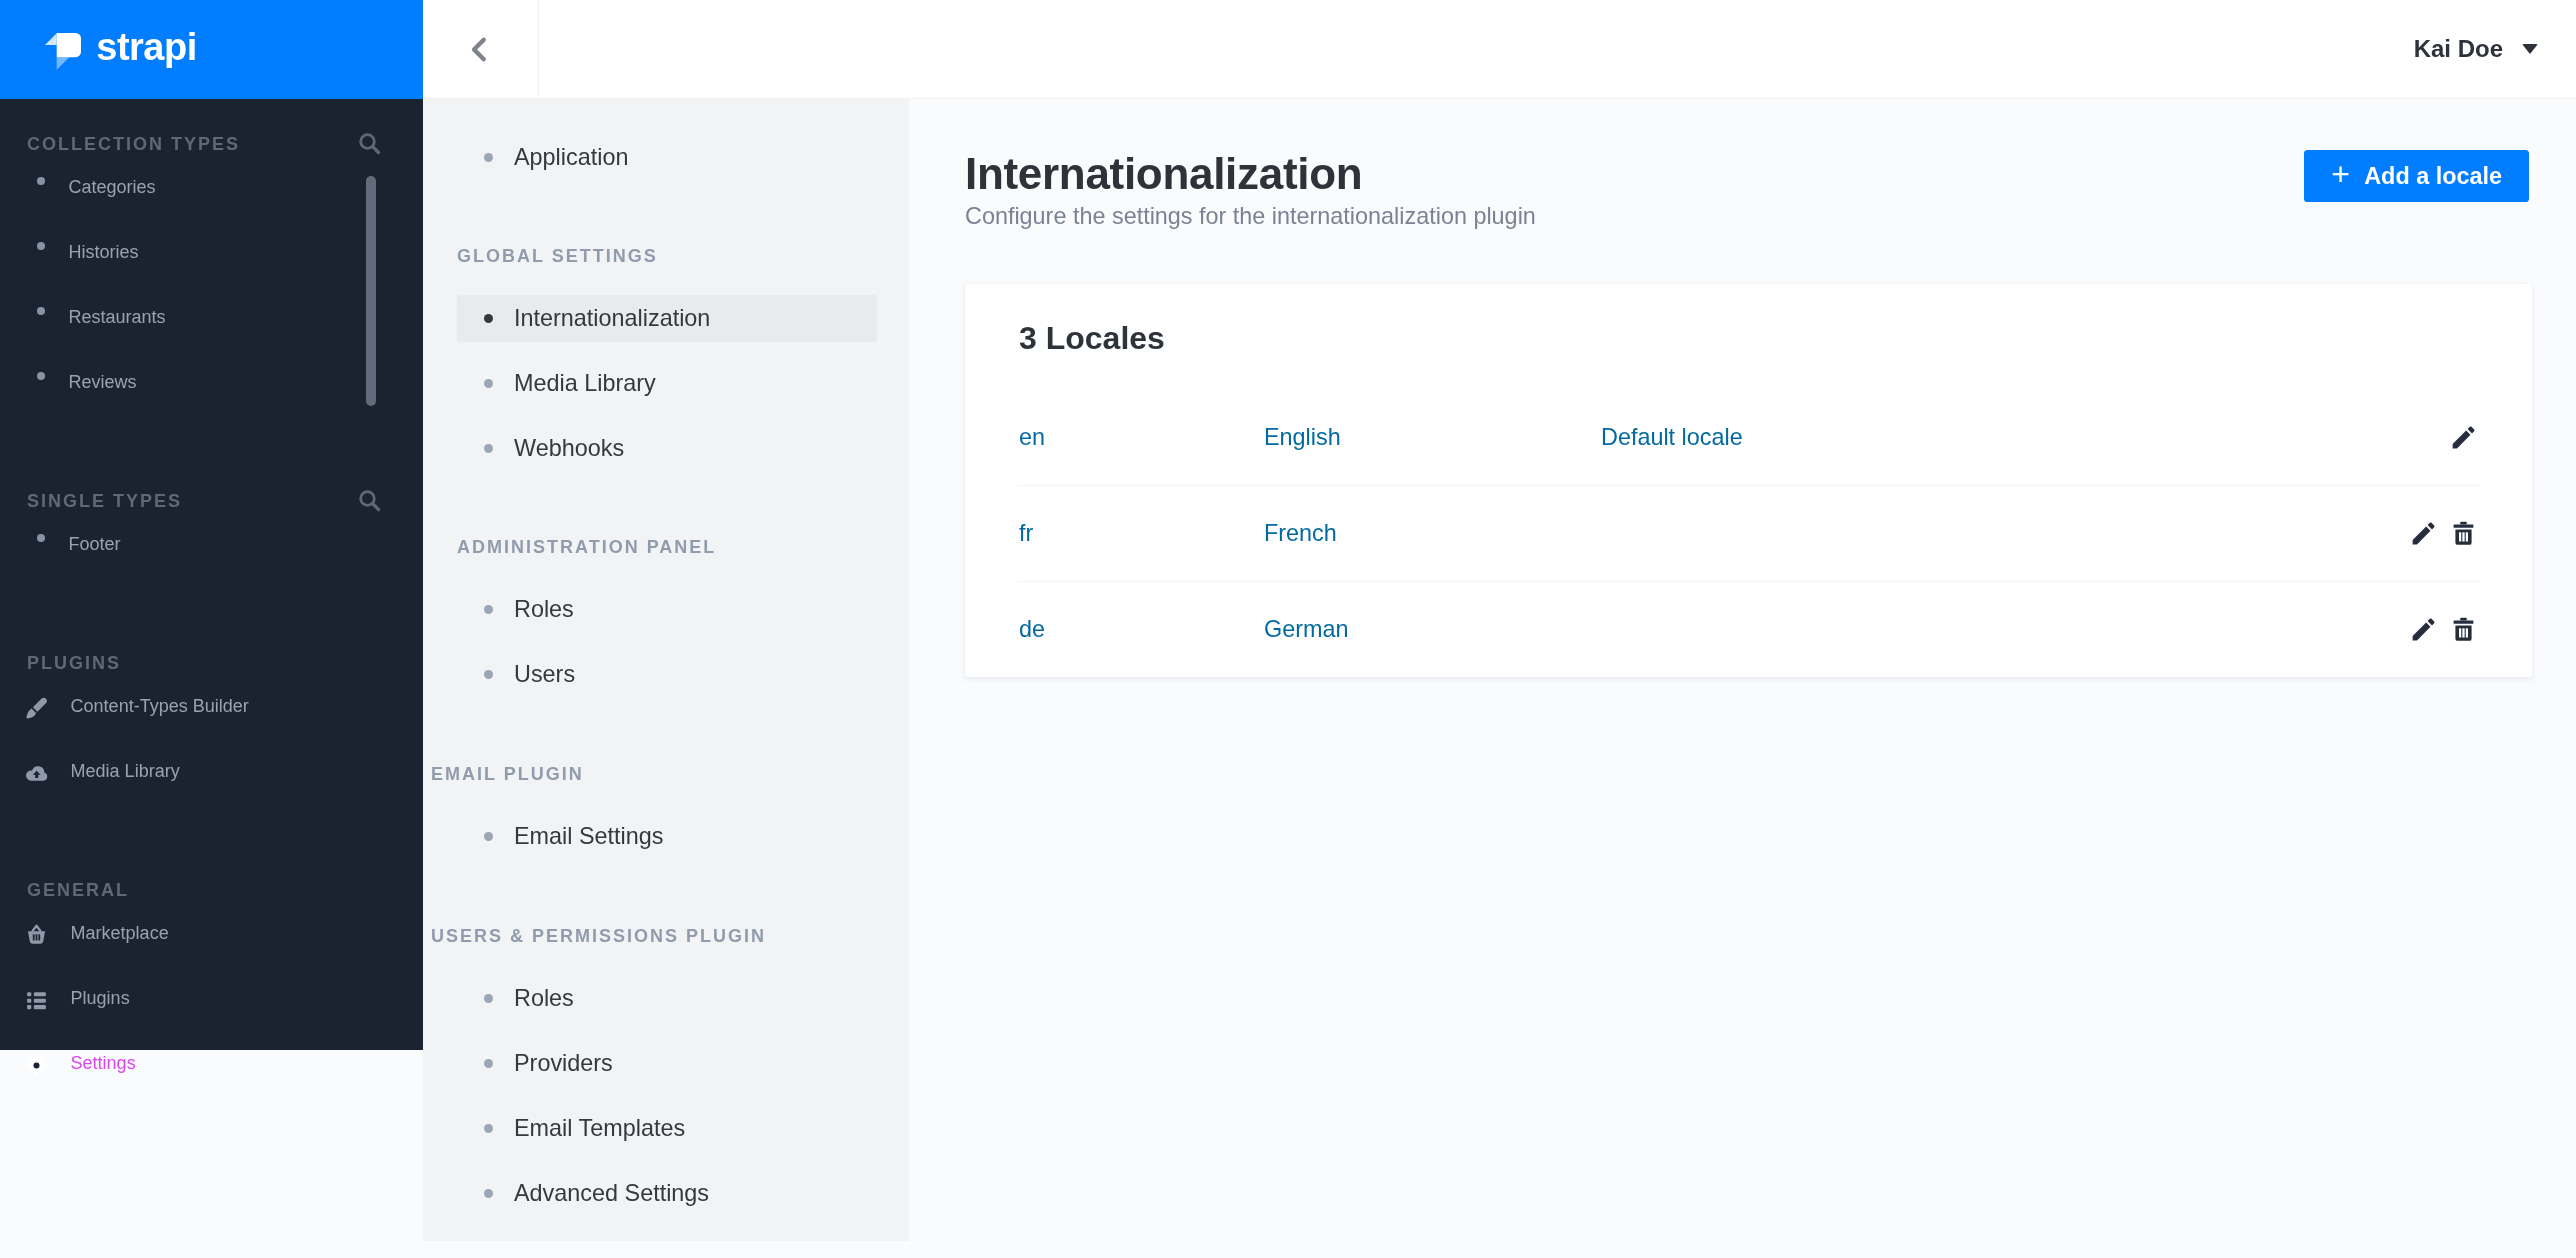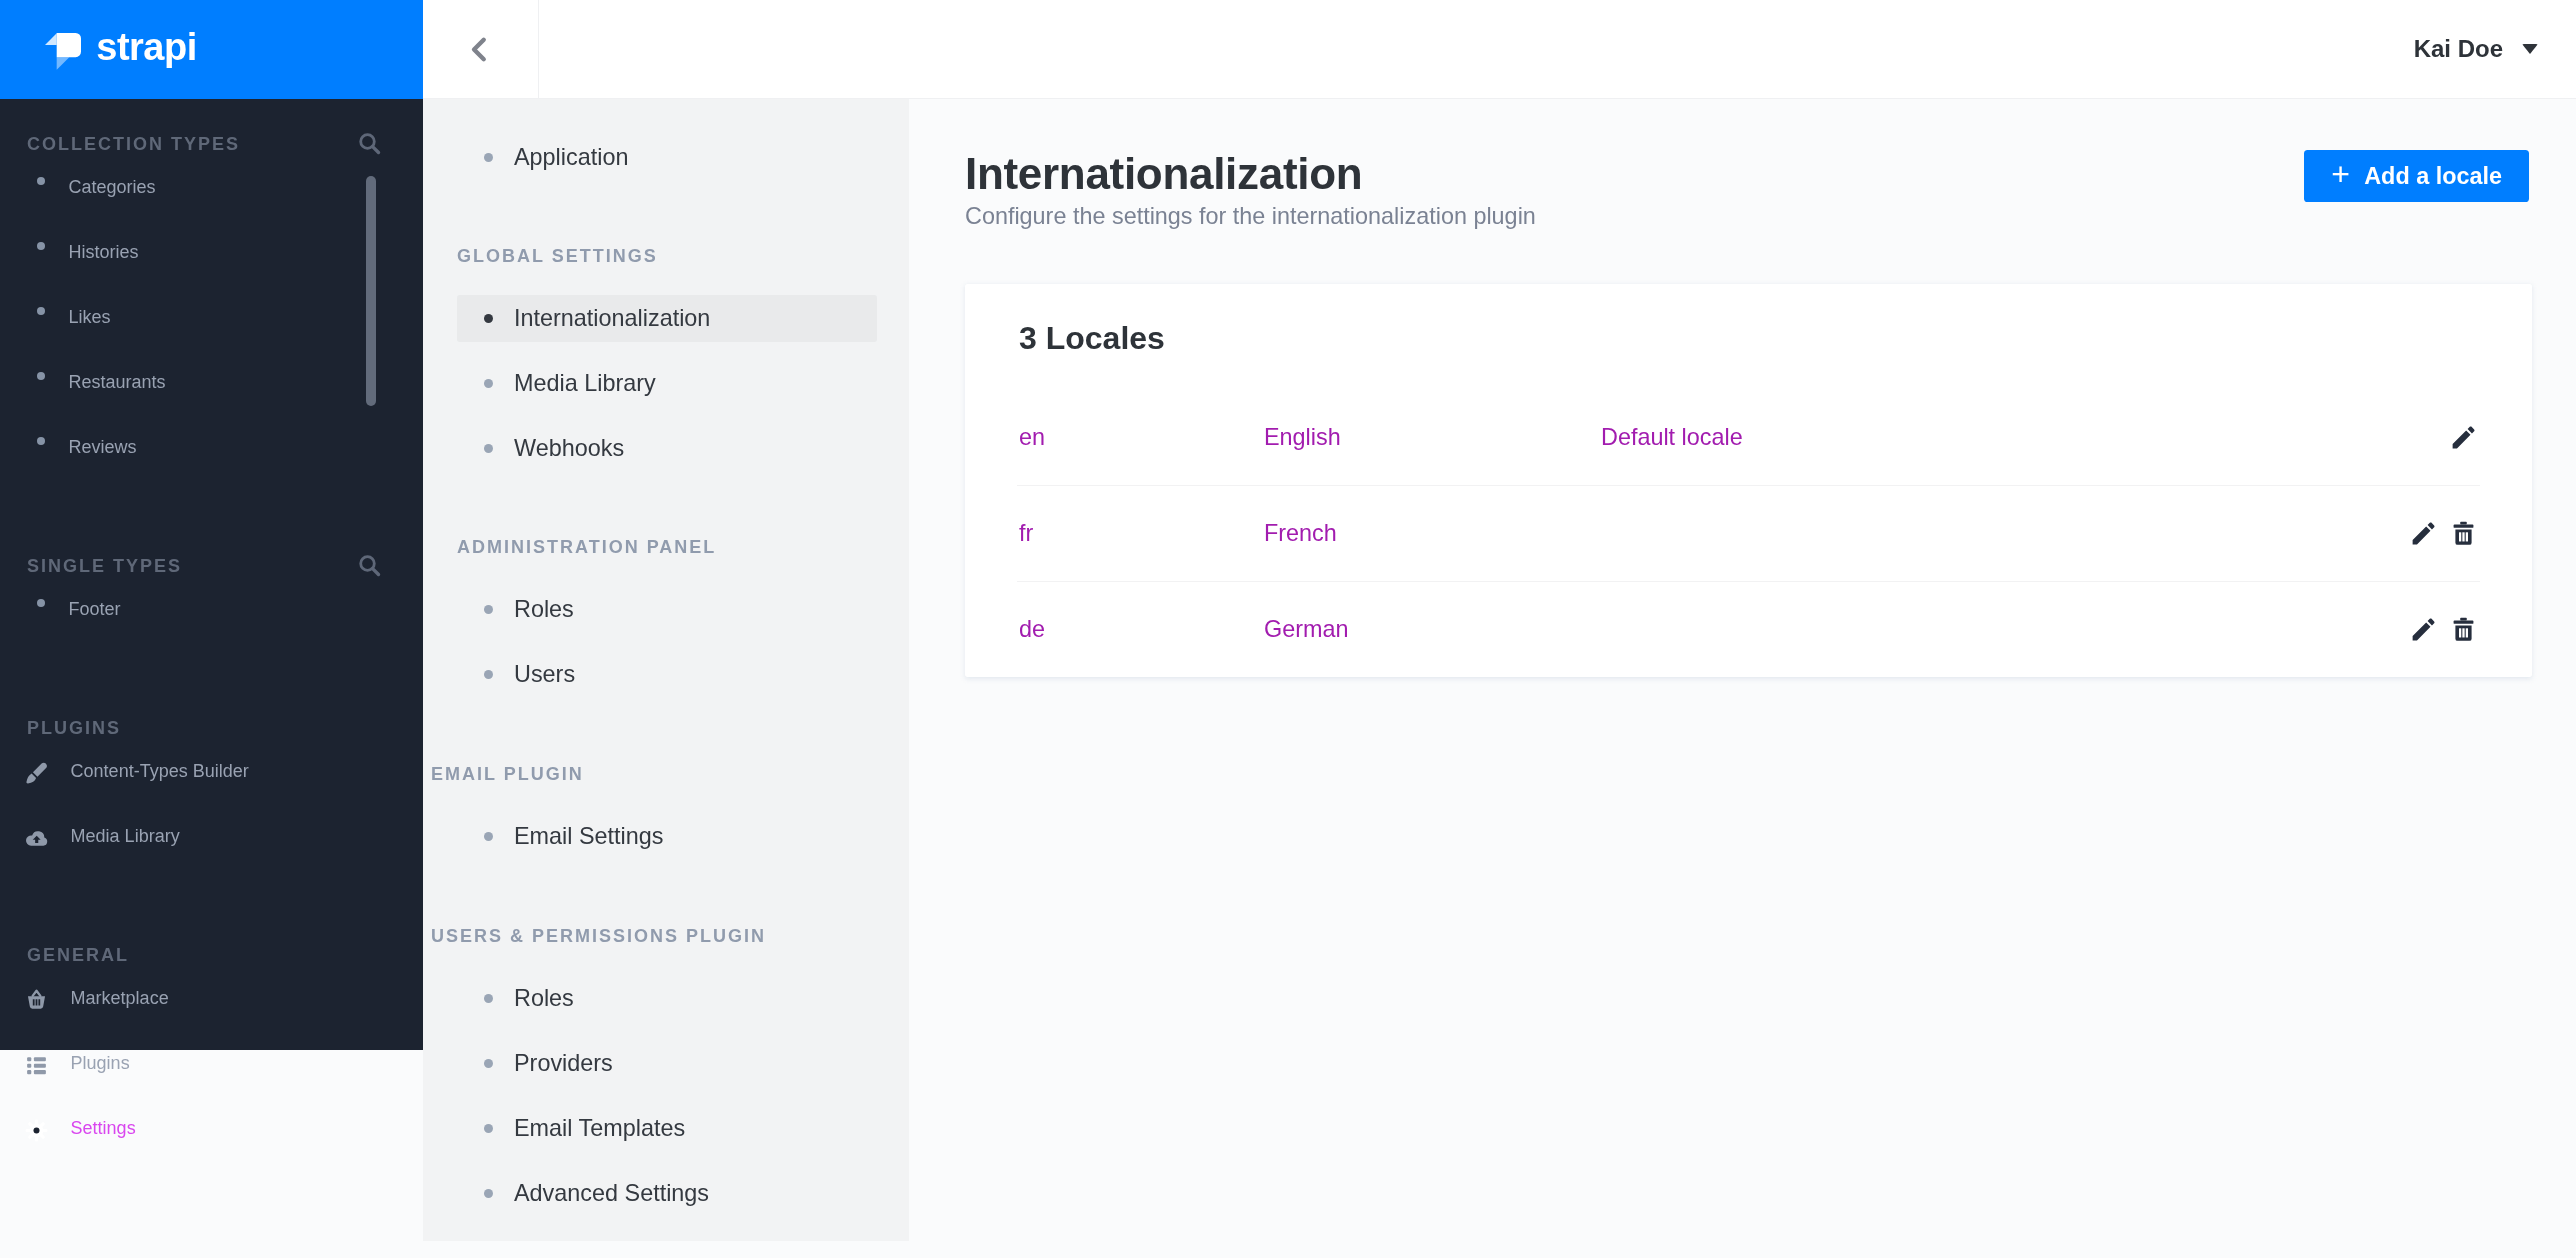--- a/index.html
+++ b/index.html
@@ -116,21 +116,21 @@
   .locales-card {
     position:absolute; left:56px; top:185px; width:1567px; height:393px;
     background:#ffffff; border-radius:2.7px;
     box-shadow:0 1.8px 5.4px rgba(200,210,225,0.45);
   }
   .card-heading-row { height:105px; padding:36px 54px 0; }
   .card-heading { font-size:32px; font-weight:600; color:#2e3339; }
   .locale-rows { height:288px; display:flex; flex-direction:column; }
   .locale-row {
     flex:1 1 0; display:flex; align-items:center; padding:0 54px; position:relative;
-    font-size:23.4px; color:#a21caf;justify-content:center;
+    font-size:23.4px; color:#0369a1;justify-content:center;
   }
   .locale-row + .locale-row::before {
     content:""; position:absolute; left:52px; right:52px; top:0; height:0.9px; background:#f2f2f3;
   }
   .col-code { width:245px; flex:none; }
   .col-name { width:337px; flex:none; }
   .col-note { flex:1 1 auto; }
   .row-actions { display:flex; gap:10.8px; margin-left:auto; }
   .icon-button {
     width:29px; height:29px; border:none; background:transparent; padding:0;
@@ -222,24 +222,20 @@
     </span>
   </div>
   <div class="menu-items">
     <div class="menu-item">
         <span class="bullet"></span>
         <span>Categories</span>
       </div>
     <div class="menu-item">
         <span class="bullet"></span>
         <span>Histories</span>
-      </div>
-    <div class="menu-item">
-        <span class="bullet"></span>
-        <span>Likes</span>
       </div>
     <div class="menu-item">
         <span class="bullet"></span>
         <span>Restaurants</span>
       </div>
     <div class="menu-item">
         <span class="bullet"></span>
         <span>Reviews</span>
       </div>
   </div>

